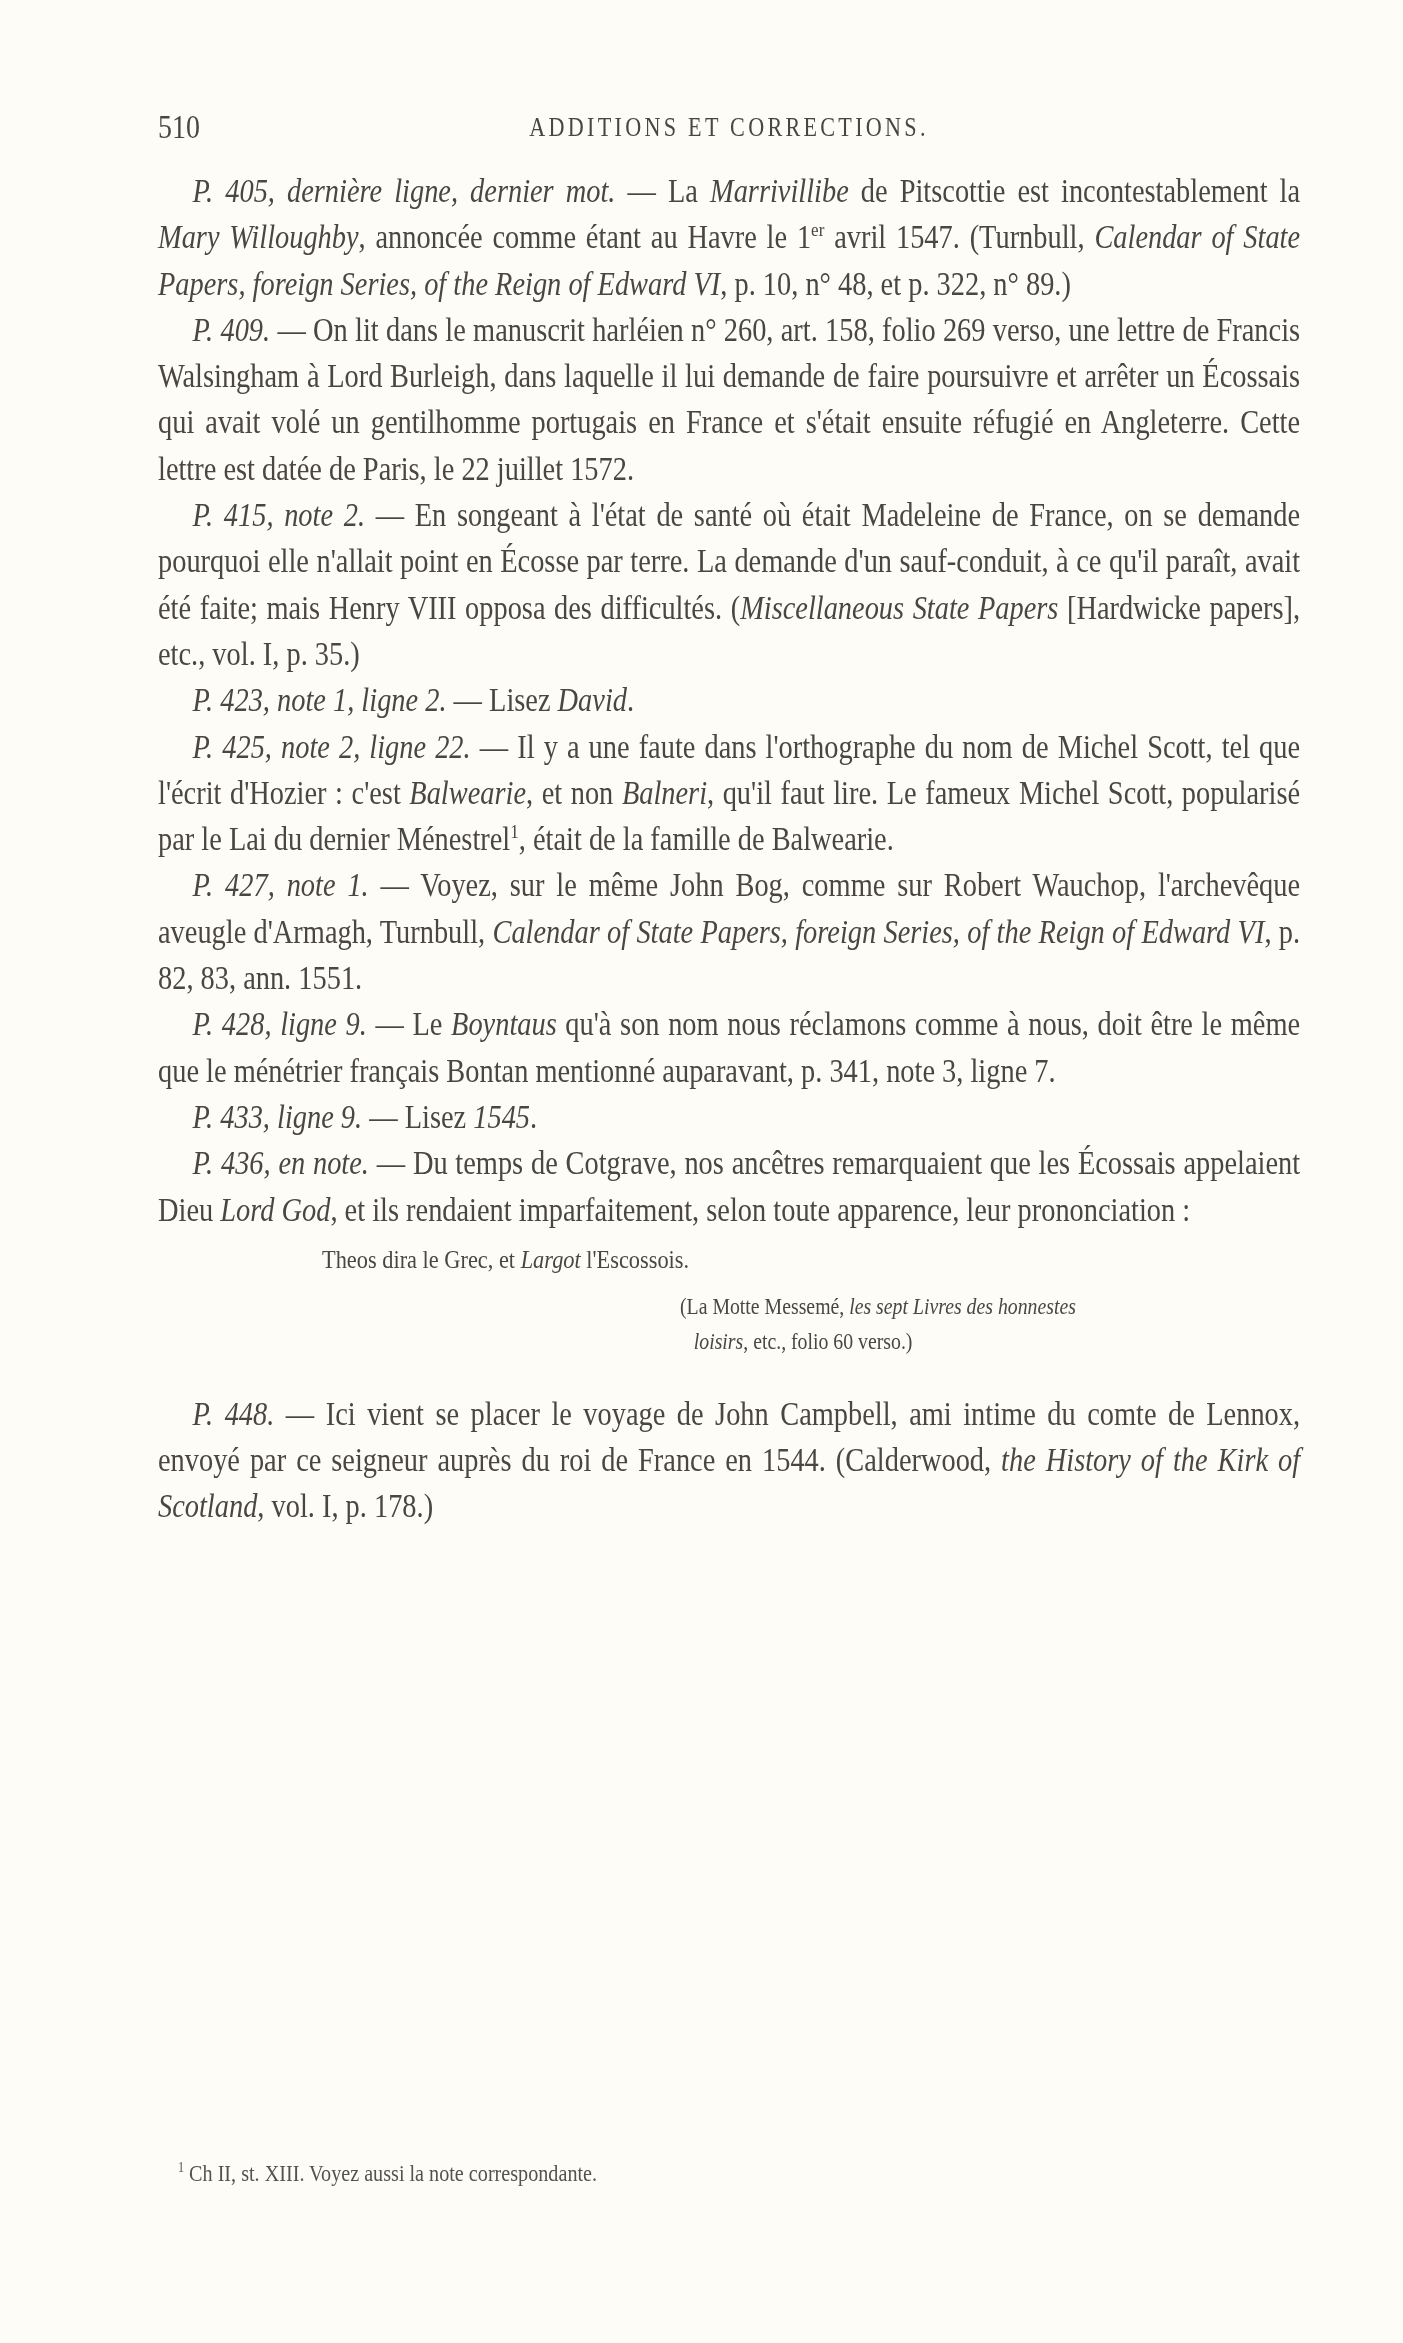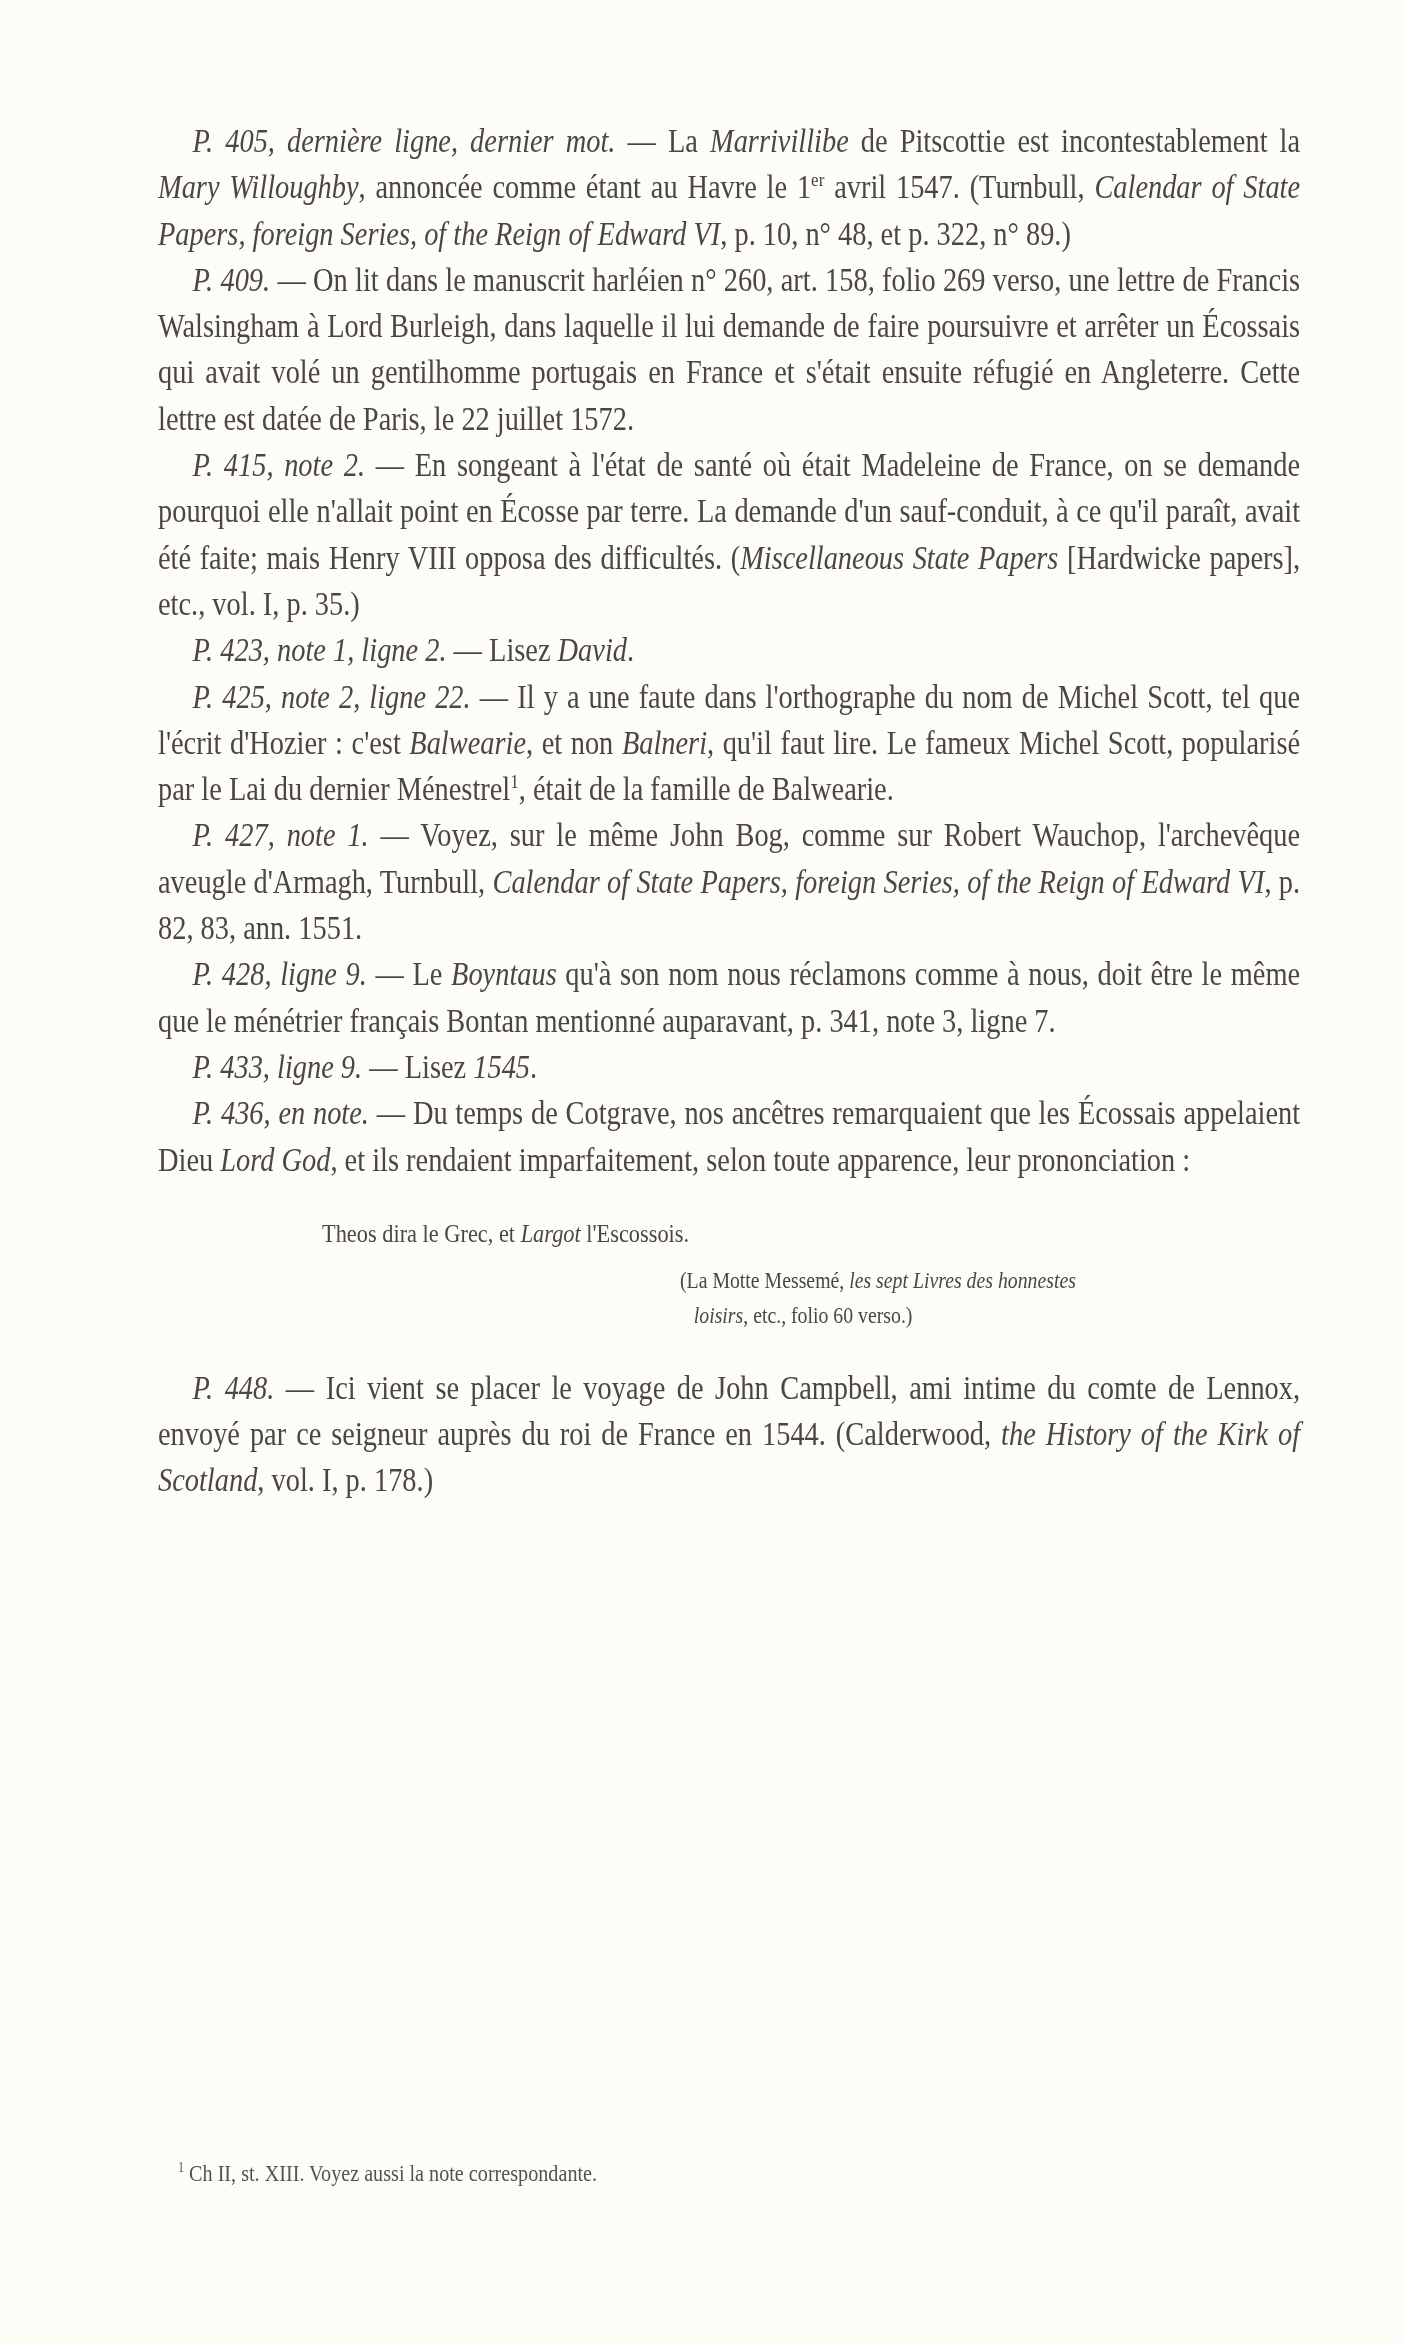--- a/index.html
+++ b/index.html
@@ -24,41 +24,45 @@
   .body { margin-top: 10px; }
   .para {
     font-size: 33px; line-height: 46.3px; text-align: justify;
     text-indent: 40px; margin: 0;
     transform: scaleX(0.86); transform-origin: left top;
     width: 1328px;
   }
   .ref { font-style: italic; }
   .it { font-style: italic; }
   sup { font-size: 60%; line-height: 0; vertical-align: super; }
-  .quote-block { margin: 28px 0 24px 0; position: relative; height: 130px; }
+  .quote-block { margin: 4px 0 24px 0; position: relative; height: 130px; }
   .quote-line {
     position: absolute; left: 164px; top: 8px;
     font-size: 26px; transform: scaleX(0.86); transform-origin: left top; white-space: nowrap;
   }
   .quote-cite {
     position: absolute; left: 522px; top: 52px; width: 720px;
     font-size: 23px; line-height: 35px; transform: scaleX(0.86); transform-origin: left top;
   }
   .quote-cite .l2 { display: block; padding-left: 16px; }
   .footnote {
     position: absolute; left: 178px; top: 2160px;
     font-size: 24px; transform: scaleX(0.84); transform-origin: left top; white-space: nowrap;
     color: #55524a;
   }
   .footnote sup { font-size: 60%; }
 </style>
 </head>
 <body>
 
 <div class="page">
+  <div class="running-head">
+    <span class="page-number">510</span>
+    <span class="header-title">ADDITIONS ET CORRECTIONS.</span>
+  </div>
 
   <div class="body">
     <div id="entries-a">
         <p class="para"><span class="ref">P. 405, dernière ligne, dernier mot.</span><span> — La </span><span class="it">Marrivillibe</span><span> de Pitscottie est incontestablement la </span><span class="it">Mary Willoughby</span><span>, annoncée comme étant au Havre le 1</span><sup>er</sup><span> avril 1547. (Turnbull, </span><span class="it">Calendar of State Papers, foreign Series, of the Reign of Edward VI</span><span>, p. 10, n° 48, et p. 322, n° 89.)</span></p>
         <p class="para"><span class="ref">P. 409.</span><span> — On lit dans le manuscrit harléien n° 260, art. 158, folio 269 verso, une lettre de Francis Walsingham à Lord Burleigh, dans laquelle il lui demande de faire poursuivre et arrêter un Écossais qui avait volé un gentilhomme portugais en France et s'était ensuite réfugié en Angleterre. Cette lettre est datée de Paris, le 22 juillet 1572.</span></p>
         <p class="para"><span class="ref">P. 415, note 2.</span><span> — En songeant à l'état de santé où était Madeleine de France, on se demande pourquoi elle n'allait point en Écosse par terre. La demande d'un sauf-conduit, à ce qu'il paraît, avait été faite; mais Henry VIII opposa des difficultés. (</span><span class="it">Miscellaneous State Papers</span><span> [Hardwicke papers], etc., vol. I, p. 35.)</span></p>
         <p class="para"><span class="ref">P. 423, note 1, ligne 2.</span><span> — Lisez </span><span class="it">David</span><span>.</span></p>
         <p class="para"><span class="ref">P. 425, note 2, ligne 22.</span><span> — Il y a une faute dans l'orthographe du nom de Michel Scott, tel que l'écrit d'Hozier : c'est </span><span class="it">Balwearie</span><span>, et non </span><span class="it">Balneri</span><span>, qu'il faut lire. Le fameux Michel Scott, popularisé par le Lai du dernier Ménestrel</span><sup>1</sup><span>, était de la famille de Balwearie.</span></p>
         <p class="para"><span class="ref">P. 427, note 1.</span><span> — Voyez, sur le même John Bog, comme sur Robert Wauchop, l'archevêque aveugle d'Armagh, Turnbull, </span><span class="it">Calendar of State Papers, foreign Series, of the Reign of Edward VI</span><span>, p. 82, 83, ann. 1551.</span></p>
         <p class="para"><span class="ref">P. 428, ligne 9.</span><span> — Le </span><span class="it">Boyntaus</span><span> qu'à son nom nous réclamons comme à nous, doit être le même que le ménétrier français Bontan mentionné auparavant, p. 341, note 3, ligne 7.</span></p>

